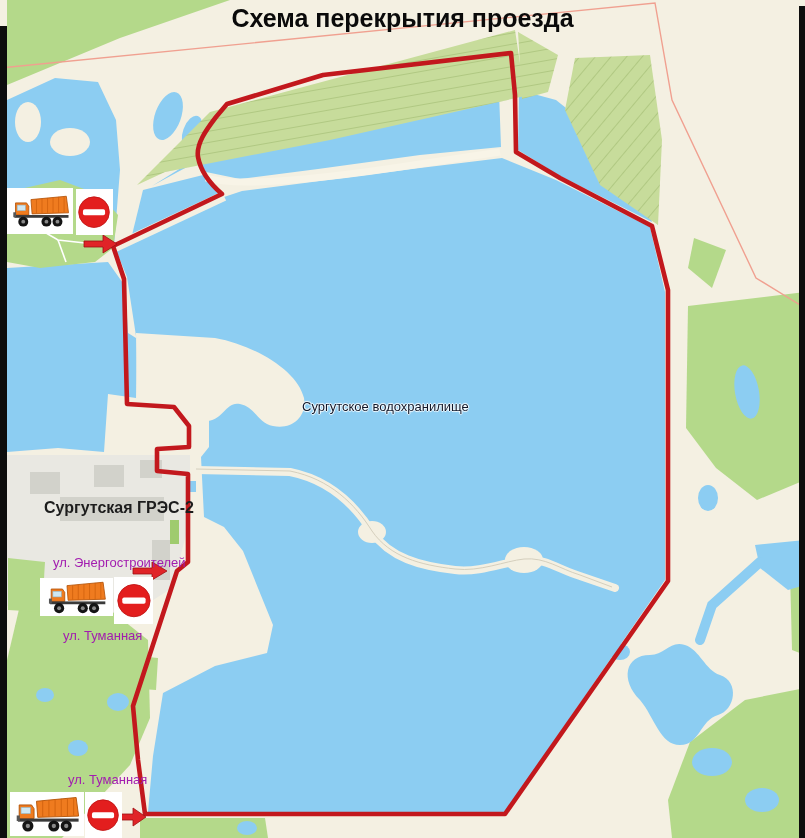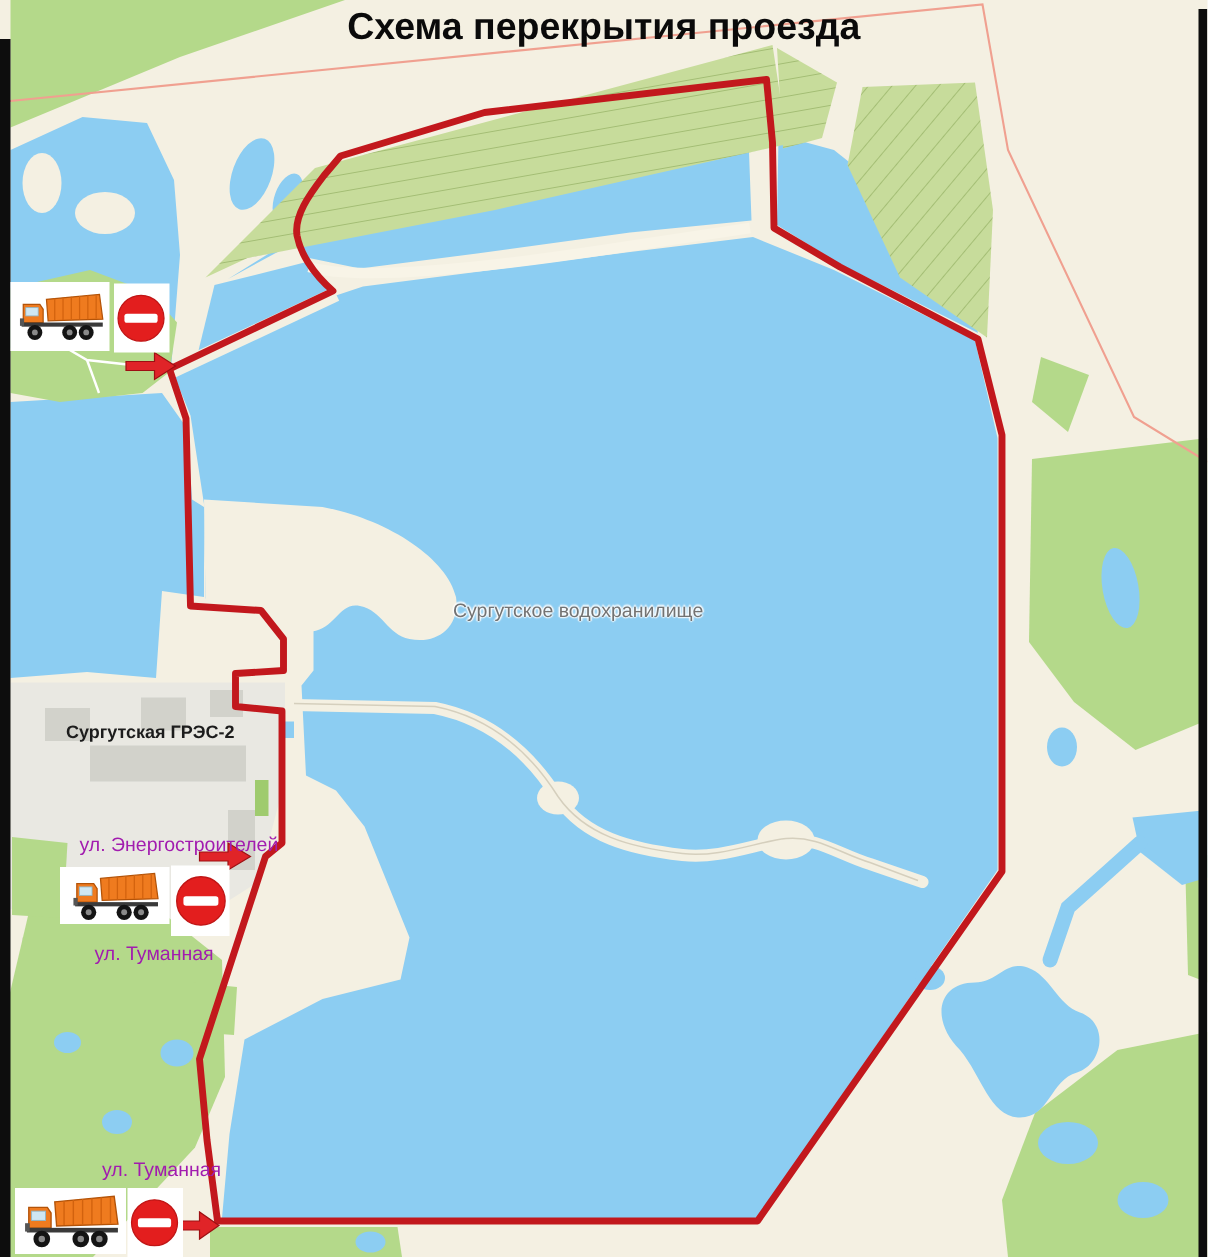--- a/index.html
+++ b/index.html
@@ -1,26 +1,26 @@
 <!DOCTYPE html>
 <html><head>
 <meta charset="utf-8">
 <style>
   html,body{margin:0;padding:0;background:#fff;}
   #stage{position:relative;width:805px;height:838px;overflow:hidden;
          font-family:Liberation Sans, sans-serif;background:#f4f0e2;}
   #stage svg.map{position:absolute;left:0;top:0;}
   .lbl{position:absolute;white-space:nowrap;color:#1c1c1c;}
   .lbl-title{left:0;right:0;top:4px;text-align:center;font-size:25px;font-weight:bold;color:#0a0a0a;}
-  .lbl-plant{left:44px;top:481px;font-size:12px;font-weight:bold;}
+  .lbl-plant{left:44px;top:499px;font-size:16px;font-weight:bold;}
   .lbl-street{font-size:13px;color:#a21caf;}
   .lbl-street-1{left:53px;top:555px;}
   .lbl-street-2{left:63px;top:628px;}
   .lbl-street-3{left:68px;top:772px;}
-  .lbl-water{left:302px;top:399px;font-size:13px;color:#737373;
+  .lbl-water{left:302px;top:399px;font-size:13px;color:#0f172a;
     text-shadow:-1px 0 1px #fff,1px 0 1px #fff,0 -1px 1px #fff,0 1px 1px #fff;}
   .marker{position:absolute;background:#fff;display:flex;align-items:center;justify-content:center;}
   .marker svg{display:block;width:92%;height:92%;}
 </style>
 </head>
 <body>
 
 <div id="stage">
 
   <svg width="0" height="0" style="position:absolute" aria-hidden="true">

